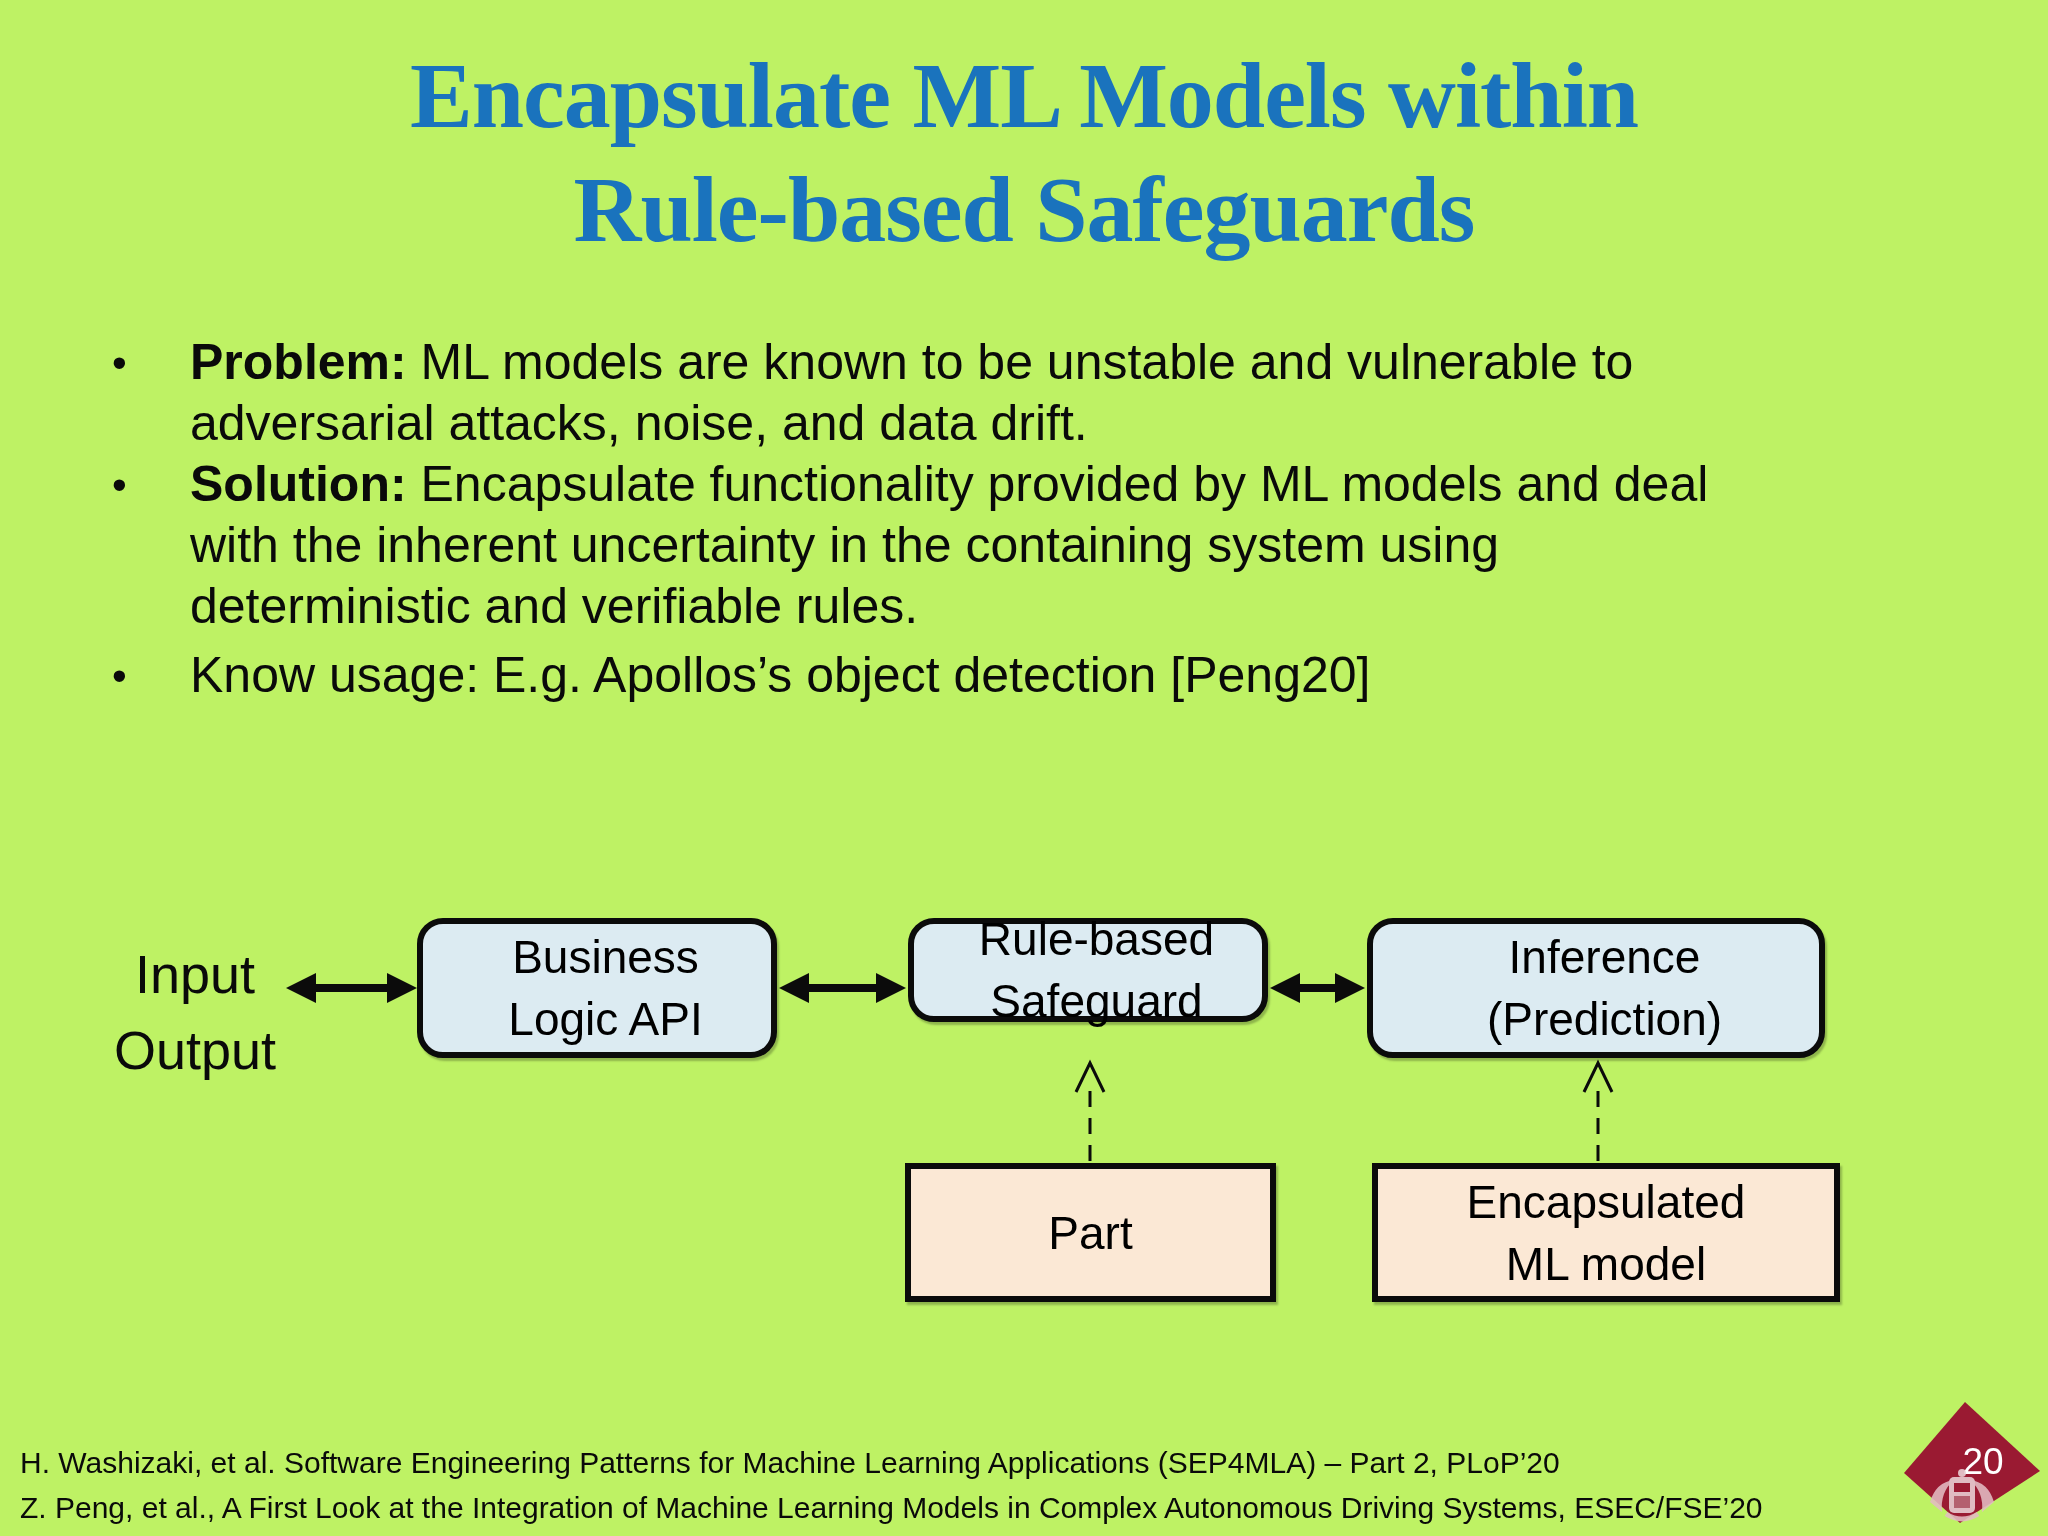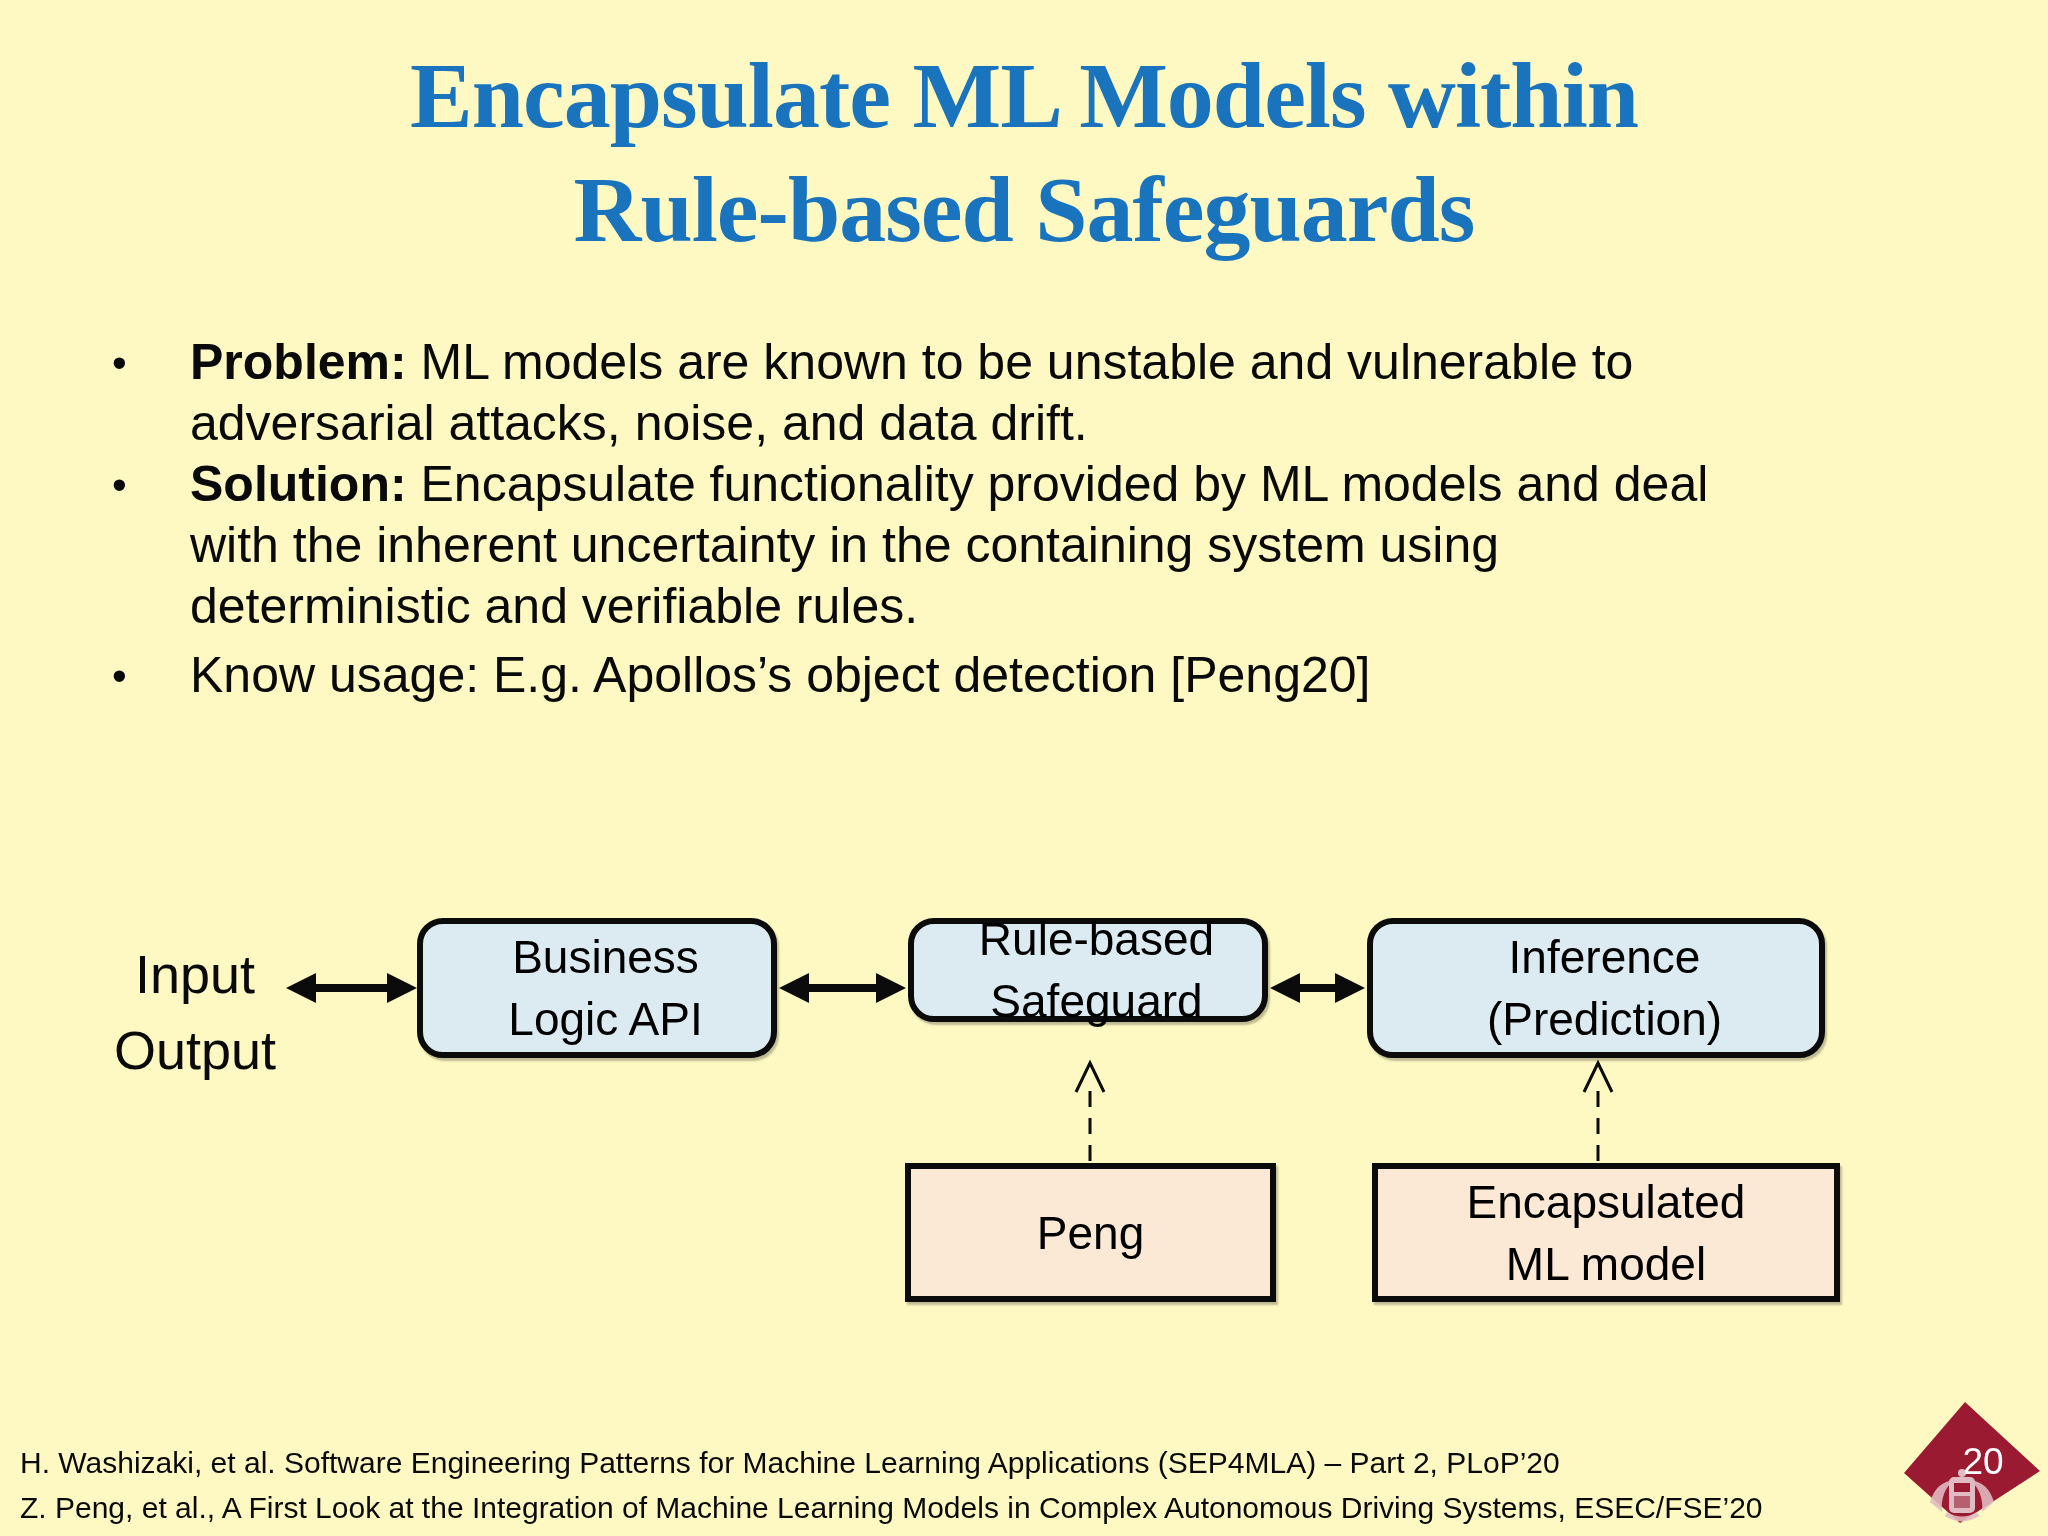--- a/index.html
+++ b/index.html
@@ -8,21 +8,21 @@
     --artifact-fill:#fbe8d5;
     --diamond-red:#9a1a32;
     --ink:#111111;
   }
   html,body{margin:0;padding:0;}
   body{
     width:2048px;height:1536px;background:#ffffff;
     font-family:"Liberation Sans",sans-serif;color:#000;
     overflow:hidden;
   }
-  .slide{position:relative;width:2048px;height:1536px;background:#fef9c3;}
+  .slide{position:relative;width:2048px;height:1536px;background:#bef264;}
 
   
   .title{
     position:absolute;top:38px;left:0;width:2048px;text-align:center;
     font-family:"Liberation Serif",serif;font-weight:bold;
     font-size:94px;line-height:114px;color:var(--title-blue);
     letter-spacing:-1px;
   }
 
   
@@ -125,21 +125,21 @@
     <div>Rule-based</div>
     <div>Safeguard</div>
   </div>
 
   <div class="box process" id="box-inference">
     <div>Inference</div>
     <div>(Prediction)</div>
   </div>
 
   <div class="box artifact" id="box-rule">
-    <div>Peng</div>
+    <div>Part</div>
   </div>
 
   <div class="box artifact" id="box-encap">
     <div>Encapsulated</div>
     <div>ML model</div>
   </div>
 
   <svg class="overlay" viewBox="0 0 2048 1536">
 
     <g>

